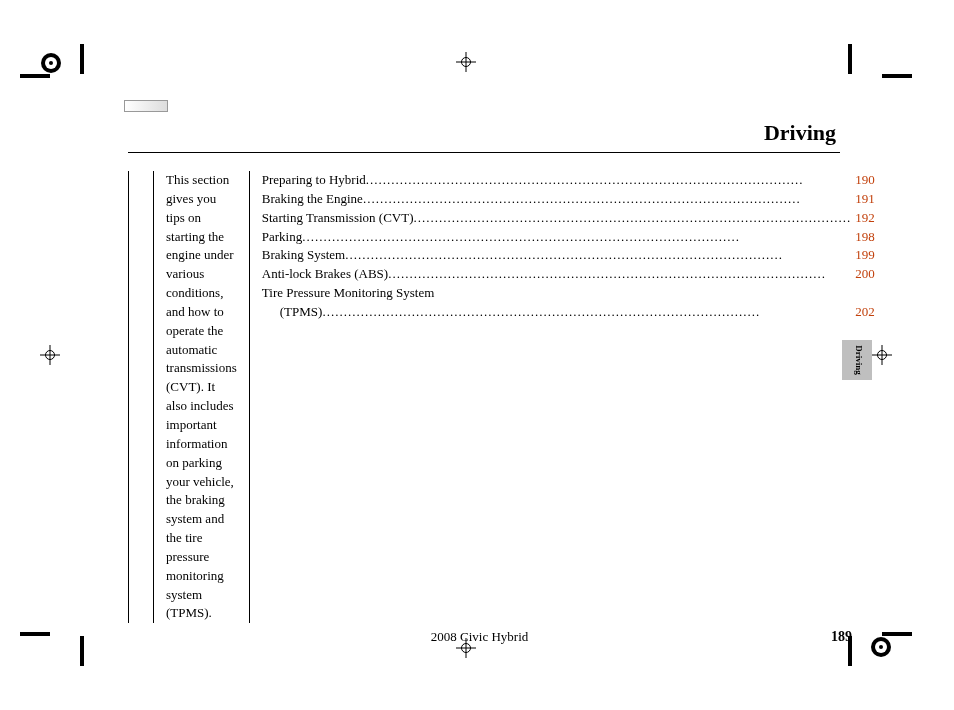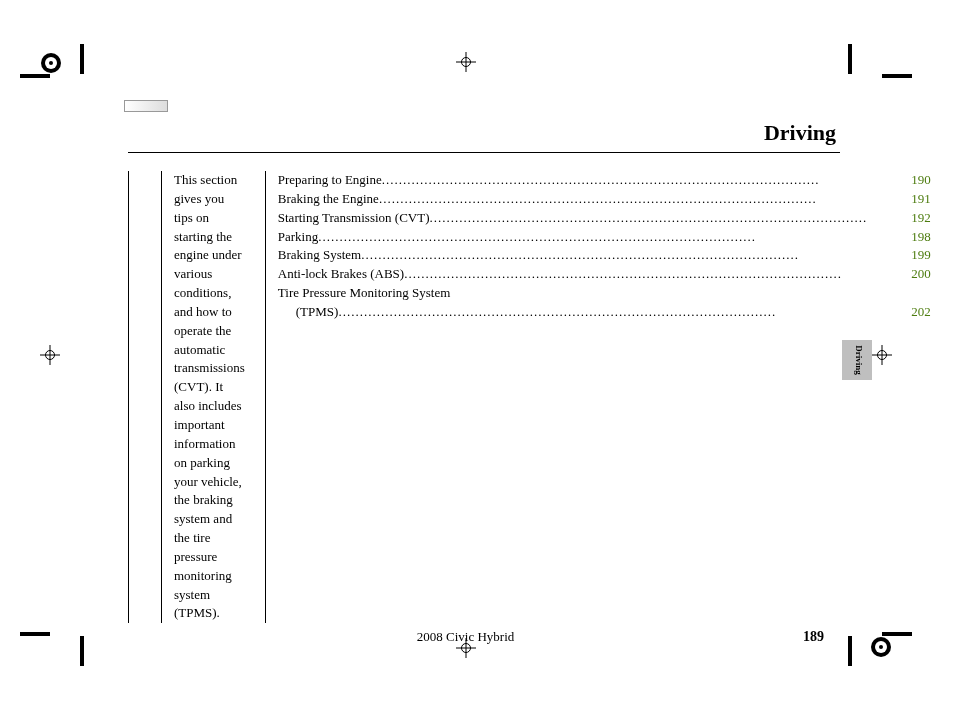--- a/index.html
+++ b/index.html
@@ -30,36 +30,36 @@
   .cross.cl { top: 50%; left: 40px; transform: translateY(-50%); }
   .cross.cr { top: 50%; right: 40px; transform: translateY(-50%); }
 
   .colorbar { position:absolute; top:100px; left:124px; width:44px; height:12px; border:1px solid #999; background:linear-gradient(90deg,#fff,#ddd); }
 
   
   .content { position: absolute; top: 120px; left: 128px; right: 92px; bottom: 90px; }
   .title { font-family: Georgia, serif; font-size: 22px; font-weight: bold; text-align: right; padding-right: 4px; }
   .hr { border: none; border-top: 1px solid #000; margin-top: 6px; }
 
-  .cols { display: flex; gap: 8px; margin-top: 18px; font-size: 13px; line-height: 1.45; }
+  .cols { display: flex; gap: 0; margin-top: 18px; font-size: 13px; line-height: 1.45; }
   .col { flex: 1 1 0; padding: 0 12px; border-left: 1px solid #000; }
   .col:first-child { border-left: 1px solid #000; }
   .col.empty { }
 
   .toc-line { display: flex; align-items: baseline; white-space: nowrap; }
   .toc-label { flex: 0 0 auto; }
   .toc-dots { flex: 1 1 auto; overflow: hidden; letter-spacing: 1px; }
   .toc-dots::after { content: " ......................................................................................................."; color:#000; }
-  .toc-page { flex: 0 0 auto; color: #4d7c0f; padding-left: 4px; margin-left: 40px; }
+  .toc-page { flex: 0 0 auto; color: #c2410c; padding-left: 4px; }
   .toc-cont { padding-left: 18px; }
 
   .sidetab { position:absolute; right:60px; top:340px; width:30px; height:40px; background:#bfbfbf; }
   .sidetab .lbl { position:absolute; right:-2px; top:50%; transform: translateY(-50%) rotate(90deg); transform-origin:center; font-size:9px; font-weight:bold; }
 
-  .footer { position: absolute; bottom: 65px; left: 128px; right: 108px; display:flex; align-items:flex-end; }
+  .footer { position: absolute; bottom: 65px; left: 128px; right: 80px; display:flex; align-items:flex-end; }
   .footer .model { flex:1; text-align:center; font-size:13px; }
   .footer .pg { font-size:14px; font-weight:bold; }
 </style>
 </head>
 <body>
 <div class="page">
 
   <div class="crop tl-h"></div>
   <div class="crop tl-v"></div>
   <div class="crop tr-h"></div>
@@ -102,21 +102,21 @@
   <div class="content">
     <div class="title">Driving</div>
     <hr class="hr">
     <div class="cols">
       <div class="col empty"></div>
       <div class="col">
         <p>This section gives you tips on starting the engine under various conditions, and how to operate the automatic transmissions (CVT). It also includes important information on parking your vehicle, the braking system and the tire pressure monitoring system (TPMS).</p>
       </div>
       <div class="col" id="toc-col">
           <div class="toc-line">
-            <span class="toc-label">Preparing to Engine</span>
+            <span class="toc-label">Preparing to Hybrid</span>
             <span class="toc-dots"></span>
             <span class="toc-page">190</span>
           </div>
           <div class="toc-line">
             <span class="toc-label">Braking the Engine</span>
             <span class="toc-dots"></span>
             <span class="toc-page">191</span>
           </div>
           <div class="toc-line">
             <span class="toc-label">Starting Transmission (CVT)</span>

